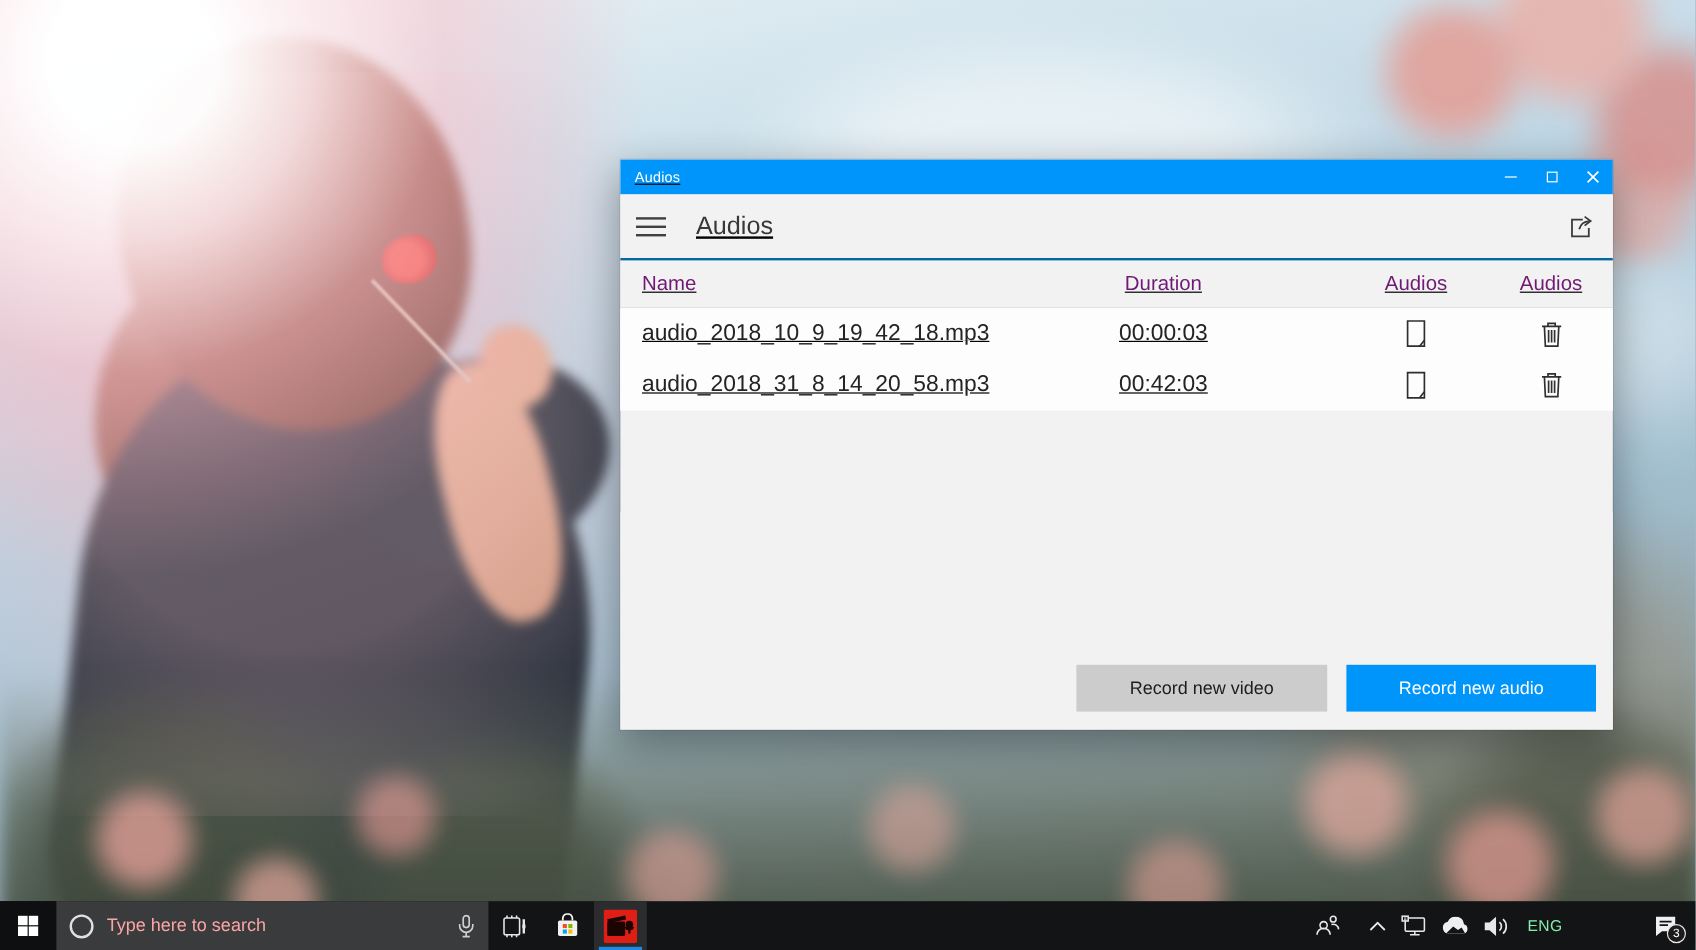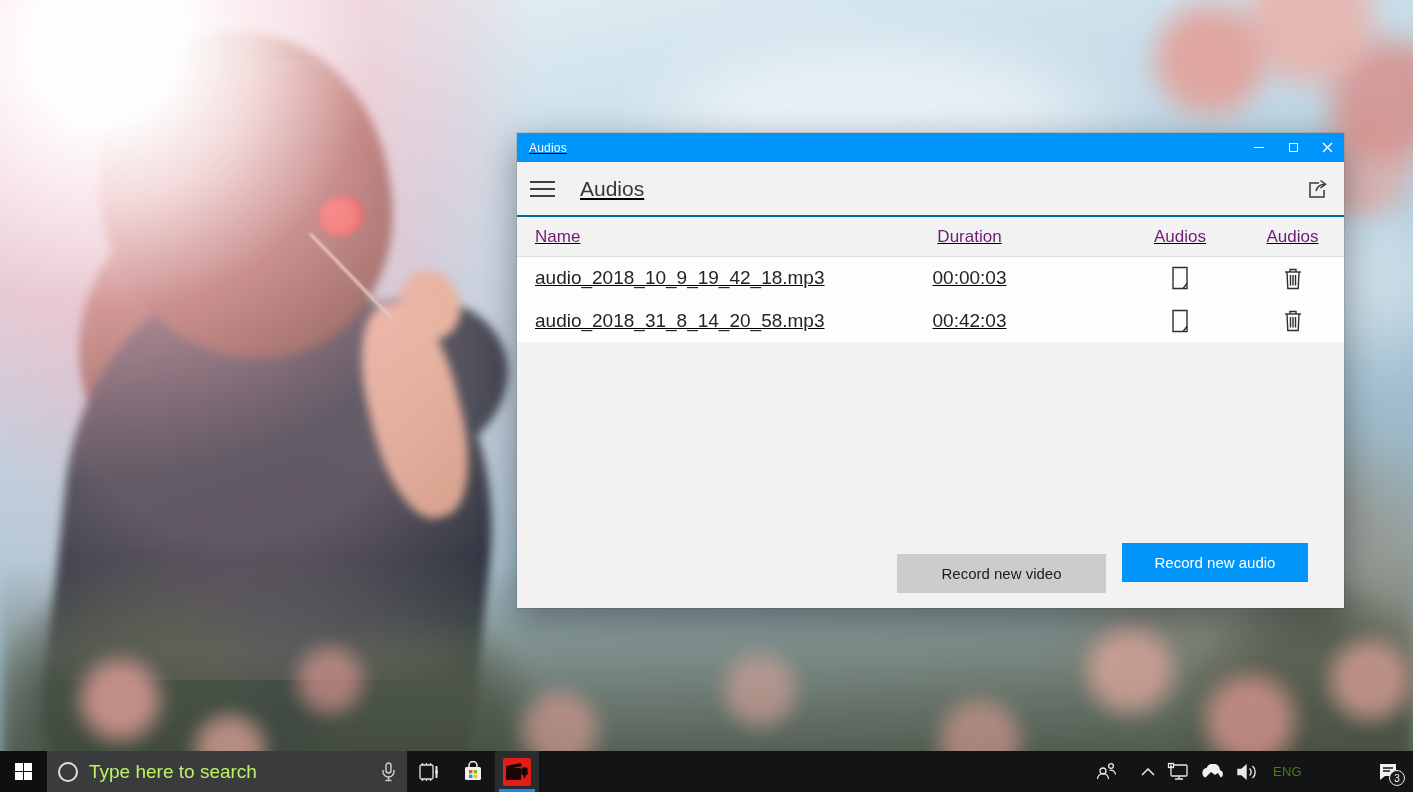--- a/index.html
+++ b/index.html
@@ -89,35 +89,35 @@
   .col-center { text-align:center; }
 
   #rows { background:#fdfdfd; }
   .row { height:42.5px; display:grid; grid-template-columns:375px 155px 1fr 150px 75px; align-items:center;
     padding-right:14px; font-size:19px; color:#242424; background:#fdfdfd; }
   .cell-icon { display:flex; justify-content:center; align-items:center; cursor:pointer; }
 
   #footer { position:absolute; left:0; right:0; bottom:0; top:294px; background:#f2f2f2; }
   .action-btn { position:absolute; height:39px; border:none; font-size:15px; font-family:"Liberation Sans", sans-serif; cursor:pointer; }
   #btn-video { left:380px; top:127px; width:209px; background:#cccccc; color:#1d1d1d; }
-  #btn-audio { left:605px; top:116px; width:186px; background:#0095fb; color:#ffffff; }
+  #btn-audio { left:605px; top:127px; width:208px; background:#0095fb; color:#ffffff; }
 
   
   #taskbar { position:absolute; left:0; bottom:0; width:1413px; height:41px; background:#121416; display:flex; align-items:stretch; color:#e8e8e8; }
   #start-btn { width:47px; display:flex; align-items:center; justify-content:center; background:#0d0f10; cursor:pointer; }
   #search-box { width:360px; background:#3a3b3d; display:flex; align-items:center; cursor:text; }
   #cortana-ring { width:20px; height:20px; border:2px solid #e0e0e0; border-radius:50%; margin-left:11px; }
-  #search-placeholder { flex:1; font-size:19px; color:#bef264; padding-left:11px; }
+  #search-placeholder { flex:1; font-size:15px; color:#fca5a5; padding-left:11px; }
   #search-mic { margin-right:12px; display:flex; align-items:center; cursor:pointer; }
   .tb-btn { width:44px; display:flex; align-items:center; justify-content:center; cursor:pointer; position:relative; }
   .tb-btn.active { background:#2a2c2e; }
   .tb-btn.active::after { content:""; position:absolute; left:4px; right:4px; bottom:0; height:3px; background:#1e8ae8; }
   #tray { margin-left:auto; display:flex; align-items:center; }
   .tray-btn { height:41px; display:flex; align-items:center; justify-content:center; cursor:pointer; padding:0 6px; }
-  #lang-btn { font-size:13px; color:#4d7c0f; padding:0 9px; letter-spacing:.3px; }
+  #lang-btn { font-size:13px; color:#86efac; padding:0 9px; letter-spacing:.3px; }
   #action-center { position:relative; padding:0 14px 0 8px; margin-left:58px; }
   #ac-badge { position:absolute; right:8px; bottom:6px; width:16px; height:16px; border-radius:50%;
     background:#1b1b1b; border:1px solid #e6e6e6; color:#fff; font-size:10px; display:flex; align-items:center; justify-content:center; }
   svg { display:block; }
 </style>
 </head>
 <body>
 
 <div id="desktop">
   <div class="wp cloud1"></div>

